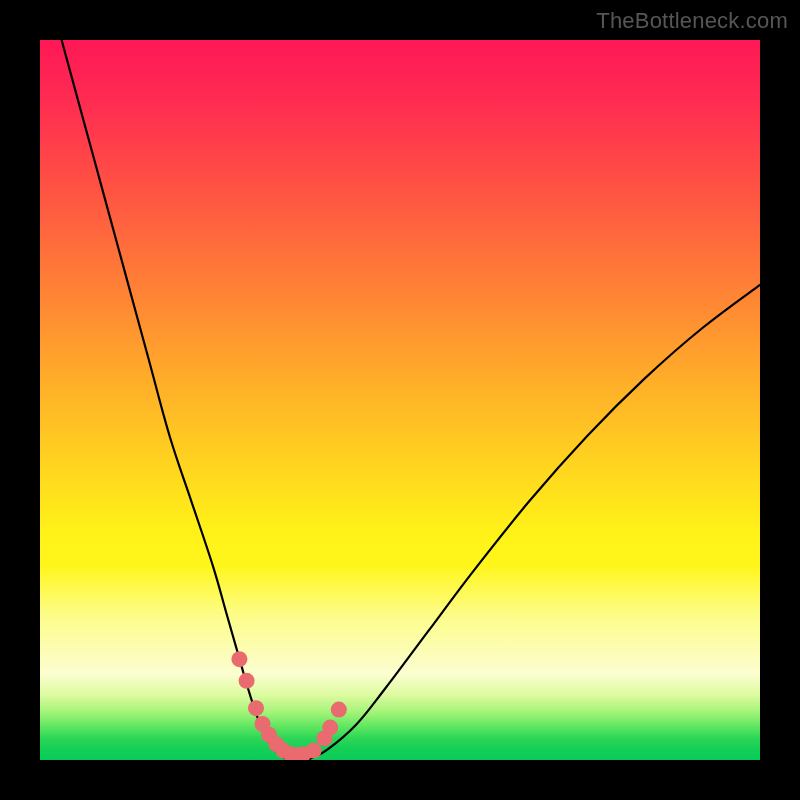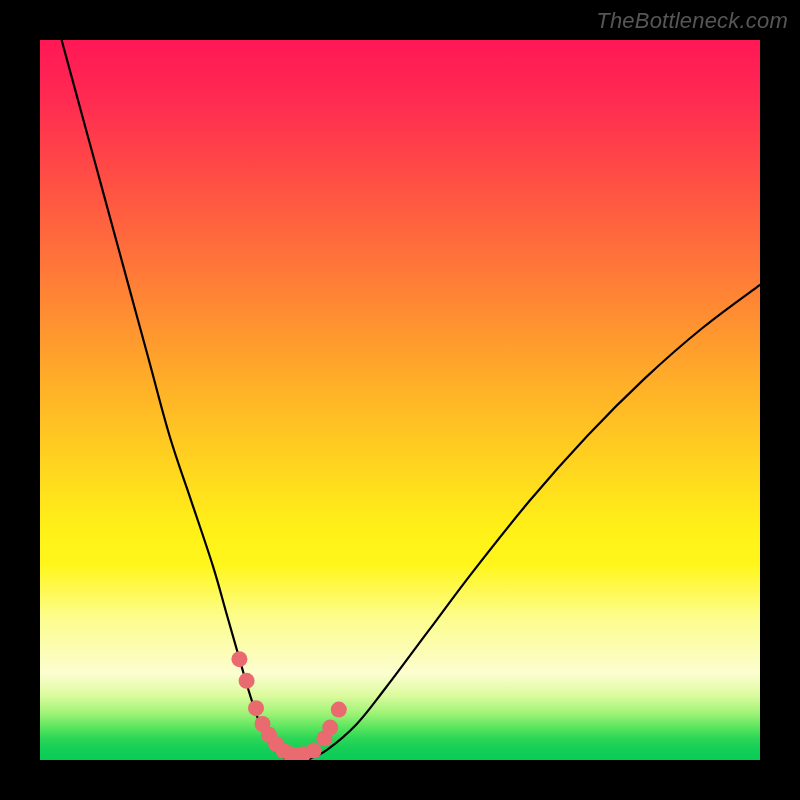--- a/index.html
+++ b/index.html
@@ -2,21 +2,20 @@
 <html><head>
 <meta charset="utf-8">
 <style>
   * { margin: 0; padding: 0; box-sizing: border-box; }
   html, body { width: 800px; height: 800px; overflow: hidden; background: #000; }
   .frame {
     width: 800px;
     height: 800px;
     background: #000;
     position: relative;
-    font-style: italic;
   }
   .plot-area {
     position: absolute;
     left: 40px;
     top: 40px;
     width: 720px;
     height: 720px;
     background: linear-gradient(to bottom,
       #ff1856 0%,
       #ff2a52 8%,

